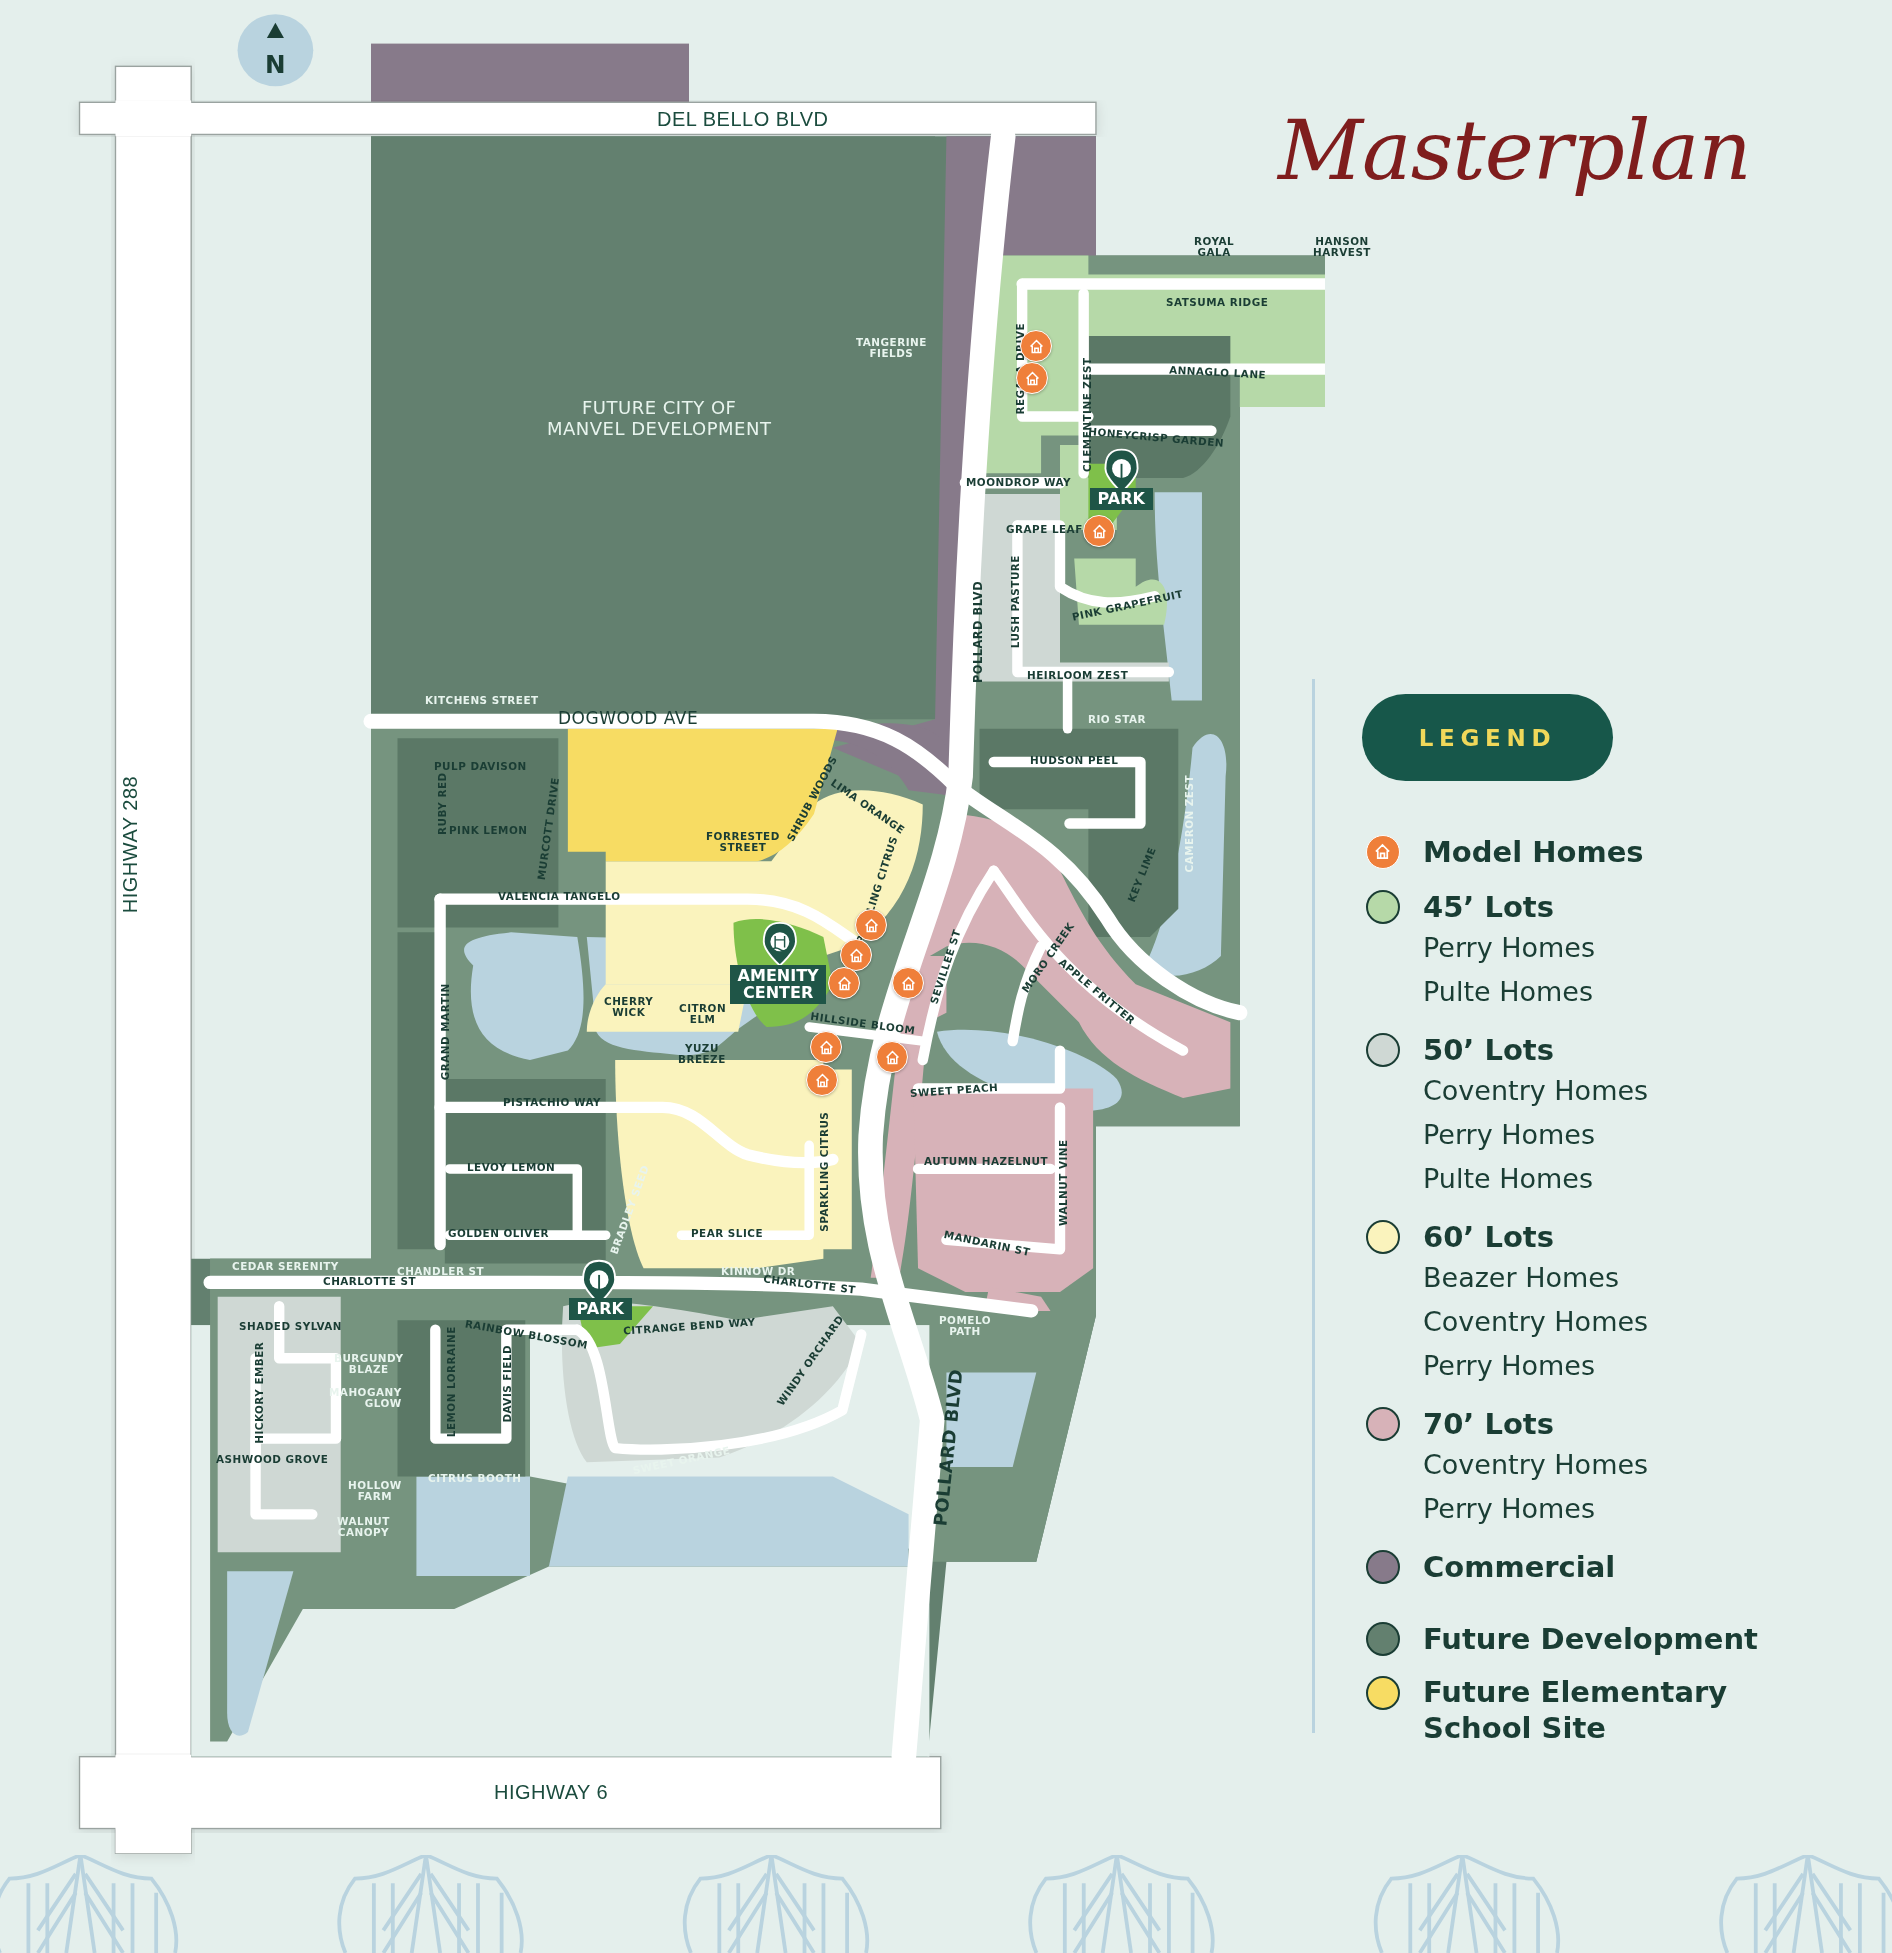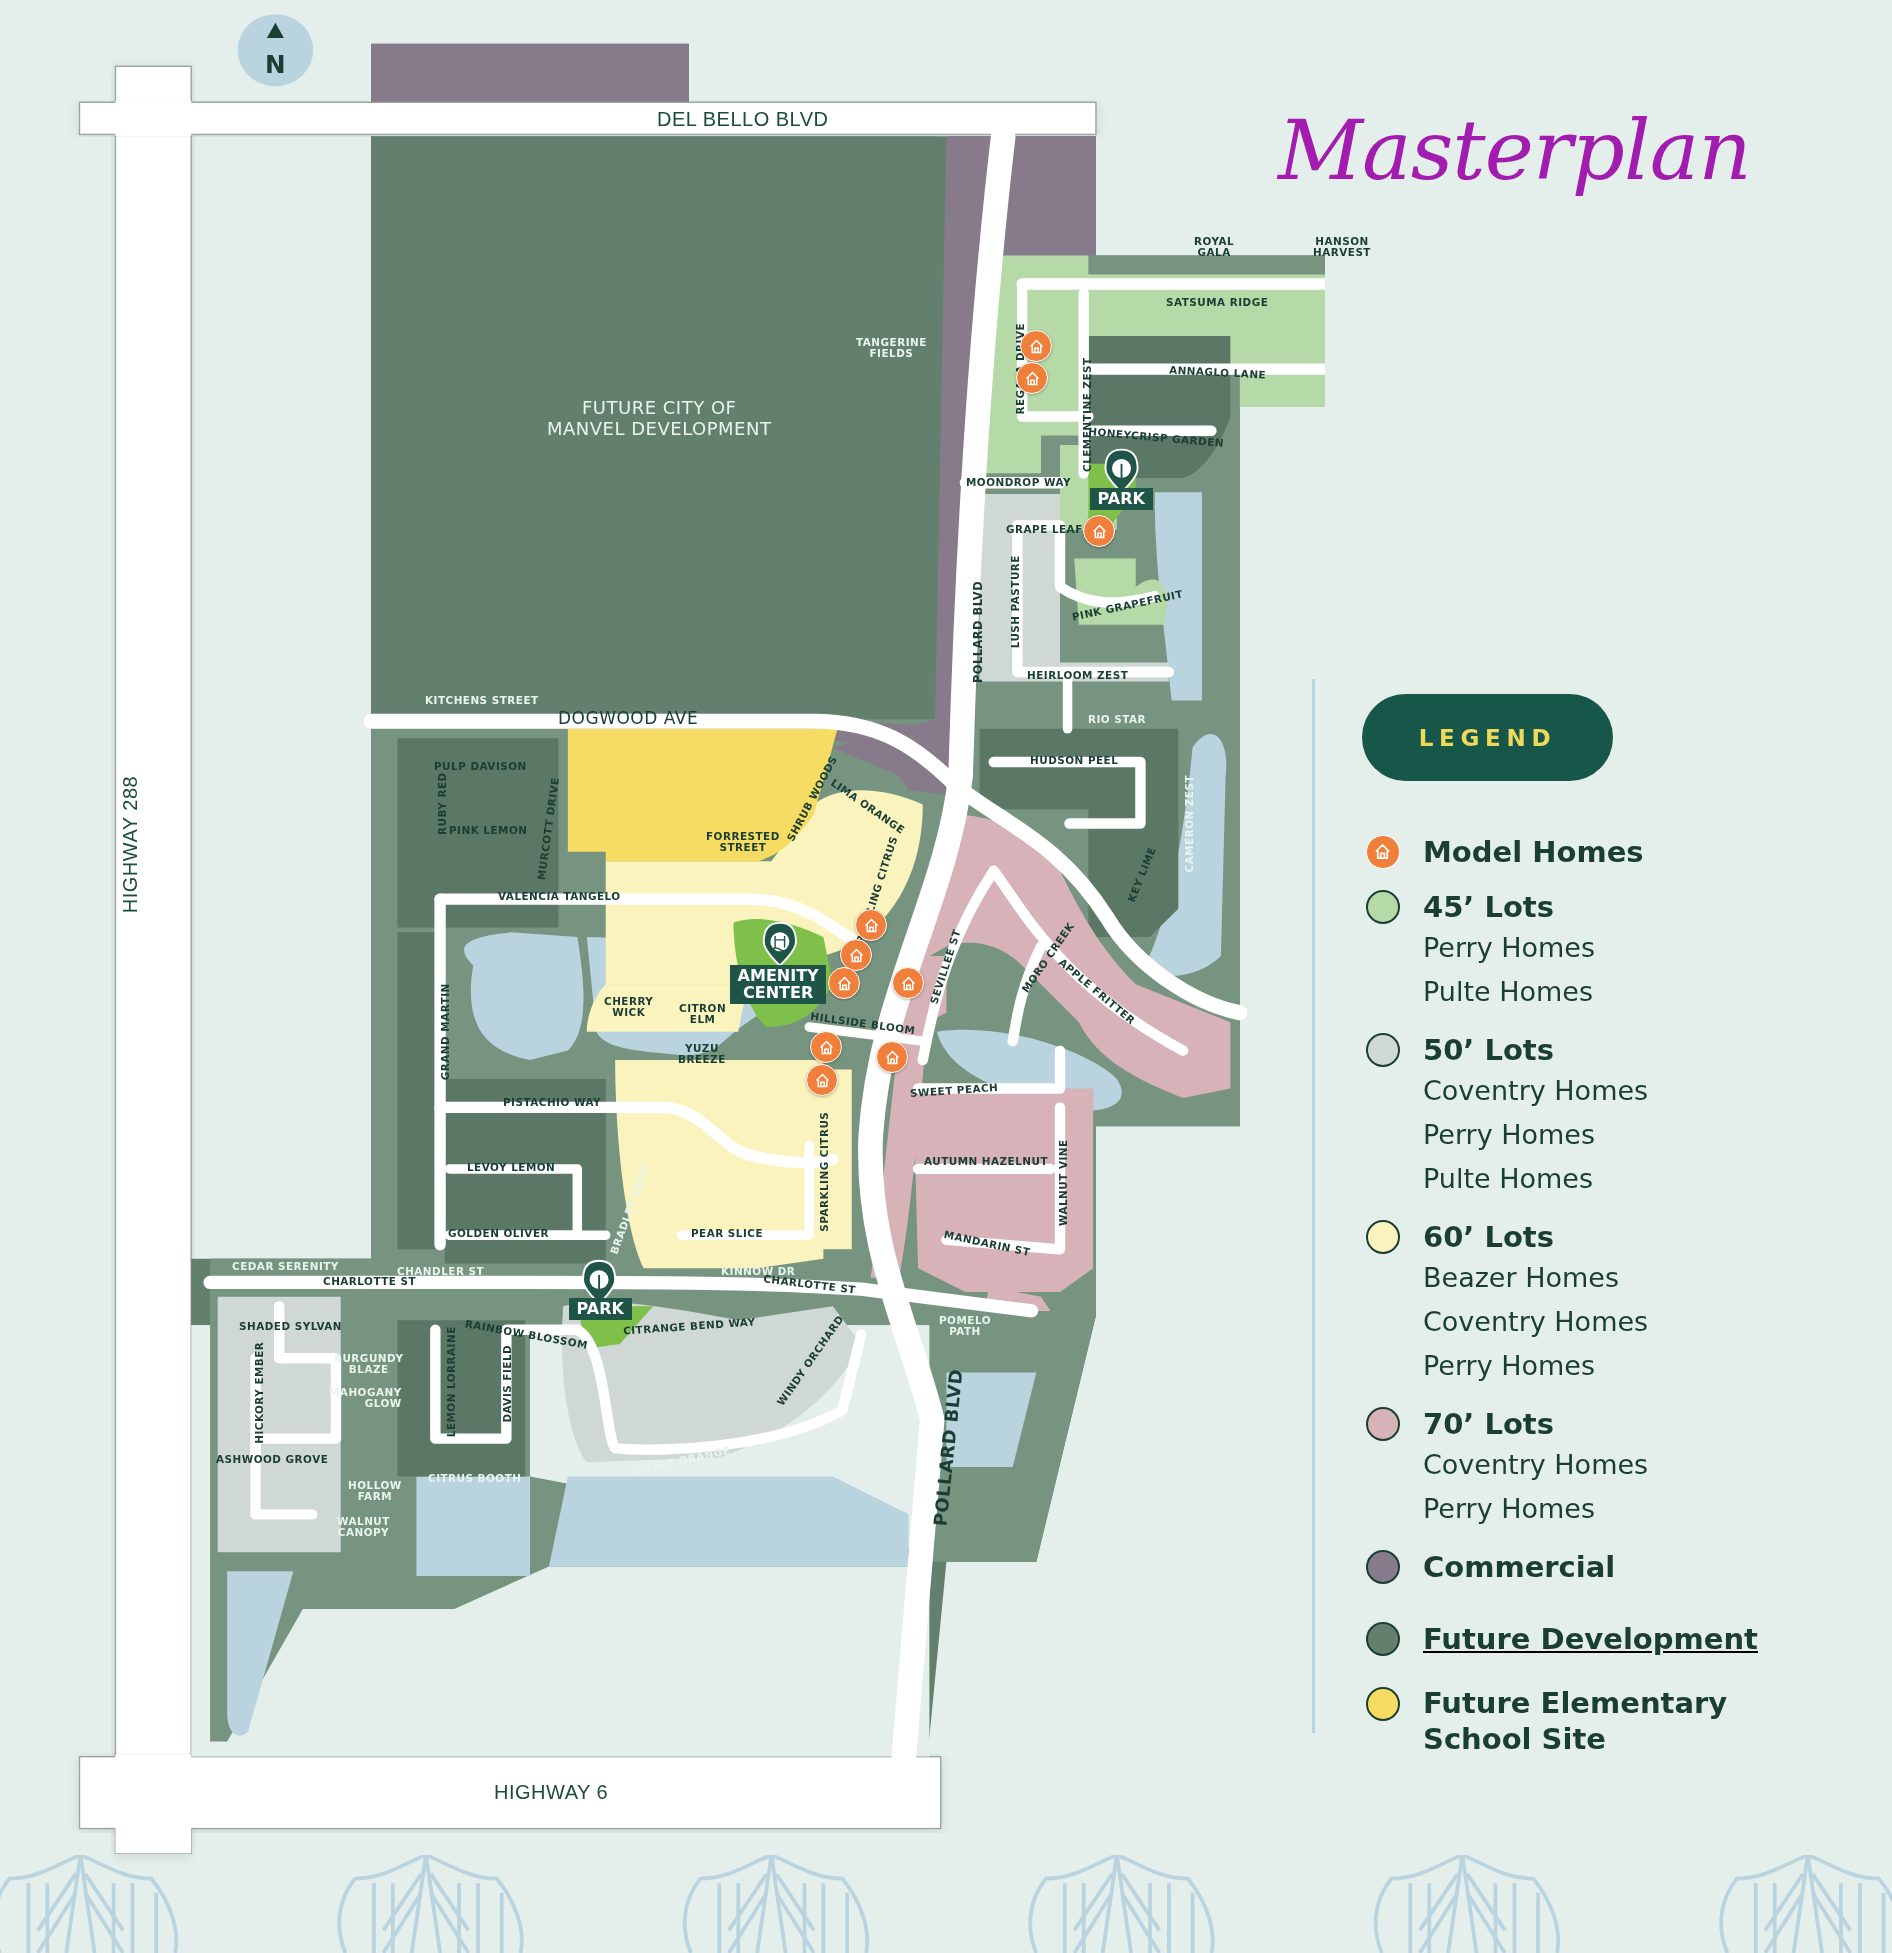--- a/index.html
+++ b/index.html
@@ -20,21 +20,21 @@
     position: absolute; background: #1f5547; color: #ffffff; font-family: "DejaVu Sans", sans-serif;
     font-weight: bold; font-size: 16px; padding: 2.8px 7.6px; text-align: center; line-height: 1.05;
   }
   .model-home {
     position: absolute; width: 32px; height: 32px; border-radius: 50%; background: #ef7f3a;
     border: 1.9px solid #ffffff; box-sizing: border-box; display: flex; align-items: center; justify-content: center;
     box-shadow: 0 0.9px 2.8px rgba(0,0,0,0.25);
   }
   .title {
     position: absolute; left: 1278px; top: 102px; font-family: "DejaVu Serif", serif; font-style: italic;
-    font-size: 83px; color: #a21caf; letter-spacing: -0.9px;
+    font-size: 83px; color: #7f1d1d; letter-spacing: -0.9px;
   }
   .legend-divider { position: absolute; left: 1312px; top: 679px; width: 2.8px; height: 1054px; background: #b9d3df; }
   .legend-pill {
     position: absolute; left: 1362px; top: 694px; width: 251px; height: 87px; border-radius: 44px; background: #17574a;
     display: flex; align-items: center; justify-content: center;
   }
   .legend-pill span { color: #f0d85a; font-family: "DejaVu Sans", sans-serif; font-weight: bold; font-size: 23px; letter-spacing: 5.7px; }
   .legend-list { position: absolute; left: 1364px; top: 833px; width: 492px; }
   .legend-item { position: relative; padding-left: 59px; margin-bottom: 17px; }
   .legend-swatch { position: absolute; left: 1.9px; top: 1.9px; width: 34px; height: 34px; border-radius: 50%; border: 2.8px solid #1a3d34; box-sizing: border-box; }
@@ -389,21 +389,21 @@
   <div class="legend-item">
     <span class="legend-swatch" style="background:#d7b2b8;"></span>
     <div class="legend-label">70’ Lots</div>
     <div class="legend-builder">Coventry Homes</div>
     <div class="legend-builder">Perry Homes</div>
   </div>
   <div class="legend-item" style="margin-bottom:34px;">
     <span class="legend-swatch" style="background:#877a8a;"></span>
     <div class="legend-label">Commercial</div>
   </div>
-  <div class="legend-item" style="margin-bottom:27px;text-decoration:underline;">
+  <div class="legend-item" style="margin-bottom:16px;">
     <span class="legend-swatch" style="background:#63806f;"></span>
     <div class="legend-label">Future Development</div>
   </div>
   <div class="legend-item">
     <span class="legend-swatch" style="background:#f7dc63;"></span>
     <div class="legend-label" style="white-space:pre; line-height:36px;">Future Elementary
 School Site</div>
   </div>
 </div>
 

